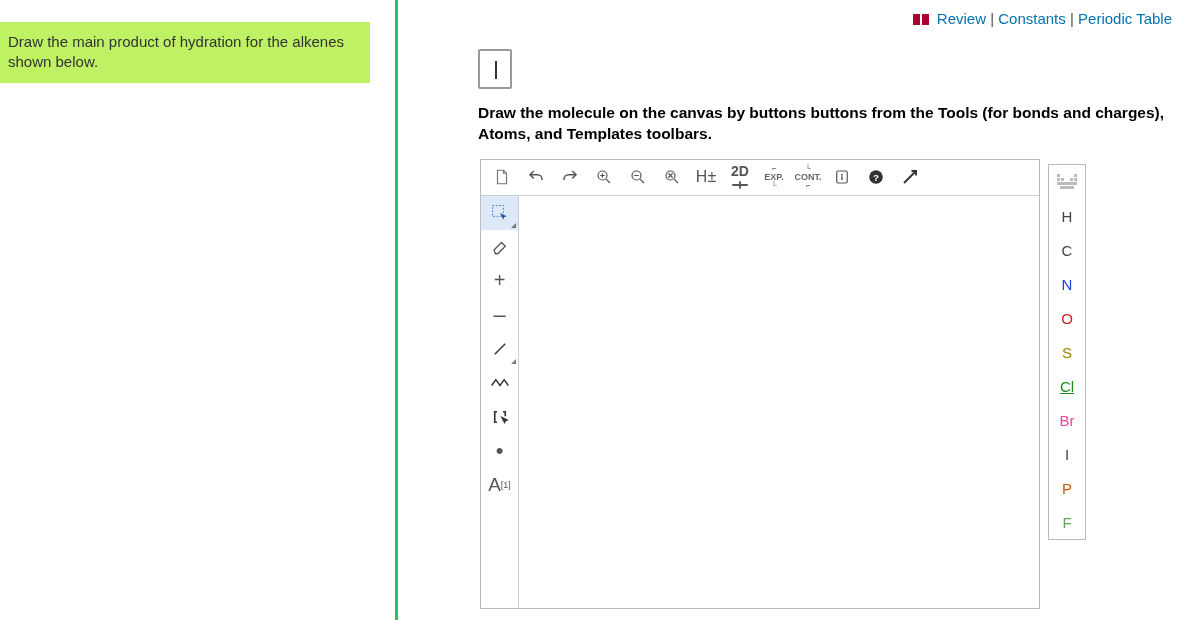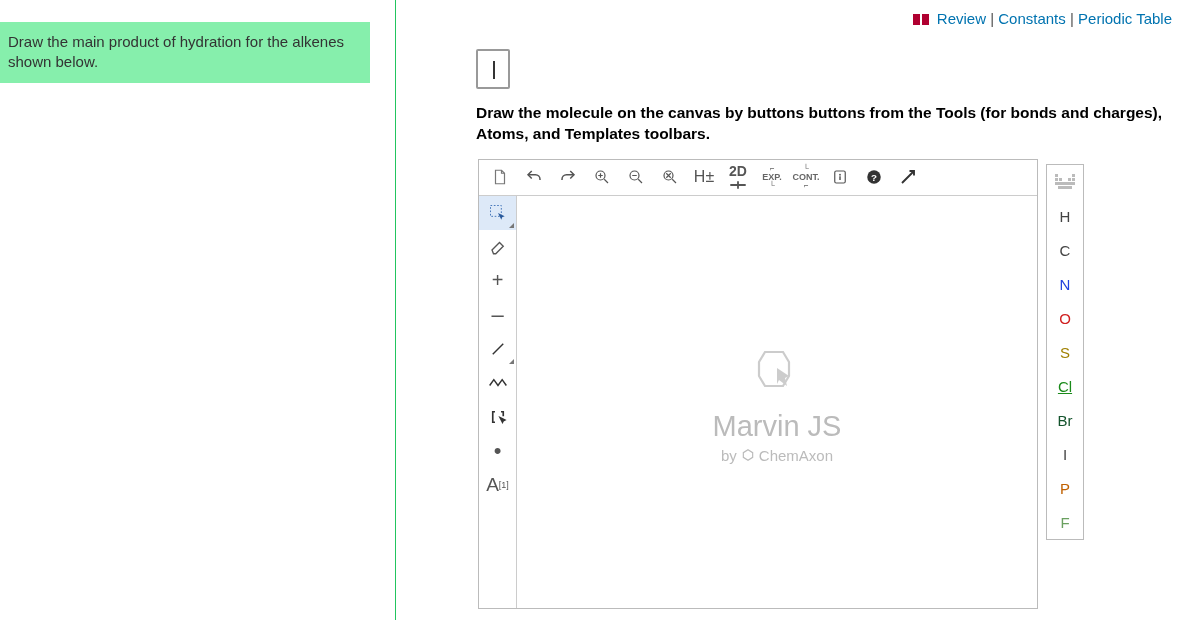--- a/index.html
+++ b/index.html
@@ -1,19 +1,19 @@
 <!DOCTYPE html>
 <html><head>
 <meta charset="utf-8">
 <style>
 * { box-sizing: border-box; margin: 0; padding: 0; font-family: Arial, sans-serif; }
 body { width: 1200px; height: 620px; background: #fff; position: relative; overflow: hidden; }
 .left-panel { position: absolute; left: 0; top: 22px; width: 370px; }
-.prompt-box { background: #86efac; padding: 10px 8px; font-size: 15px; color: #333; line-height: 1.35; }
-.main-area { position: absolute; left: 395px; top: 0; width: 795px; height: 620px; border-left: 1px solid #22c55e; }
+.prompt-box { background: #bef264; padding: 10px 8px; font-size: 15px; color: #333; line-height: 1.35; }
+.main-area { position: absolute; left: 395px; top: 0; width: 795px; height: 620px; border-left: 3px solid #22c55e; }
 .top-links { text-align: right; padding: 10px 18px 0 0; font-size: 15px; }
 .top-links .flag { display: inline-block; width: 16px; height: 11px; margin-right: 4px; vertical-align: -1px; }
 .top-links .flag::before { content: ''; display: inline-block; width: 7px; height: 11px; background: #b00030; margin-right: 2px; }
 .top-links .flag::after { content: ''; display: inline-block; width: 7px; height: 11px; background: #b00030; }
 .top-links a, .top-links span.lnk { color: #0073b0; }
 .top-links .sep { color: #555; }
 .page-icon { margin: 22px 0 14px 80px; width: 34px; height: 40px; border: 2px solid #999; border-radius: 2px; position: relative; }
 .page-icon::after { content: ''; position: absolute; left: 50%; top: 10px; width: 2px; height: 18px; background: #333; }
 .instr { margin-left: 80px; font-size: 15.5px; line-height: 1.35; width: 700px; }
 .editor-wrap { margin: 14px 0 0 82px; width: 560px; border: 1px solid #bbb; height: 450px; position: relative; }
@@ -161,36 +161,20 @@
             <path d="M15 13l6 3-2 1-1 2z" fill="#333"></path>
           </svg>
       </div>
       <div class="lbtn" style="font-size:22px">•</div>
       <div class="lbtn" style="font-family:serif">
         <span style="font-size:19px">A</span>
           <sup style="font-size:9px">[1]</sup>
       </div>
     </div>
 
-    <div class="editor-canvas">
-      <div class="brand-icon">
-        <svg viewBox="0 0 60 60" fill="none" stroke="#ccc" stroke-width="2.2">
-          <path d="M18 12h18l6 10v14l-6 10H18l-6-10V22z"></path>
-          <path d="M30 28l12 8-4 2 2 8-8-6-2 4z" fill="#ccc" stroke="none"></path>
-        </svg>
-      </div>
-      <div class="brand-name">Marvin JS</div>
-      <div class="brand-sub">
-        <span>by</span>
-        <svg width="14" height="14" viewBox="0 0 24 24" fill="none" stroke="#bbb" stroke-width="2">
-            <polygon points="12,3 20,8 20,16 12,21 4,16 4,8"></polygon>
-          </svg>
-        <span>ChemAxon</span>
-      </div>
-    </div>
   </div>
 
   <div class="atom-panel">
     <div class="abtn pt">
       <svg width="20" height="16" viewBox="0 0 20 16">
           <rect x="0" y="0" width="3" height="3" fill="#bbb"></rect>
           <rect x="17" y="0" width="3" height="3" fill="#bbb"></rect>
           <rect x="0" y="4" width="3" height="3" fill="#bbb"></rect>
           <rect x="4" y="4" width="3" height="3" fill="#bbb"></rect>
           <rect x="13" y="4" width="3" height="3" fill="#bbb"></rect>
@@ -198,18 +182,18 @@
           <rect x="0" y="8" width="20" height="3" fill="#bbb"></rect>
           <rect x="3" y="12" width="14" height="3" fill="#bbb"></rect>
         </svg>
     </div>
     <div class="abtn" style="color: rgb(68, 68, 68);">H</div>
     <div class="abtn" style="color: rgb(68, 68, 68);">C</div>
     <div class="abtn" style="color: rgb(32, 64, 221);">N</div>
     <div class="abtn" style="color: rgb(208, 32, 32);">O</div>
     <div class="abtn" style="color: rgb(160, 128, 0);">S</div>
     <div class="abtn" style="color: rgb(26, 138, 26); text-decoration: underline;">Cl</div>
-    <div class="abtn" style="color: #14532d;">Br</div>
+    <div class="abtn" style="color: #ec4899;">Br</div>
     <div class="abtn" style="color: rgb(68, 68, 68);">I</div>
     <div class="abtn" style="color: rgb(192, 96, 0);">P</div>
     <div class="abtn" style="color: rgb(106, 160, 96);">F</div>
   </div>
 </div>
 
 </body></html>

